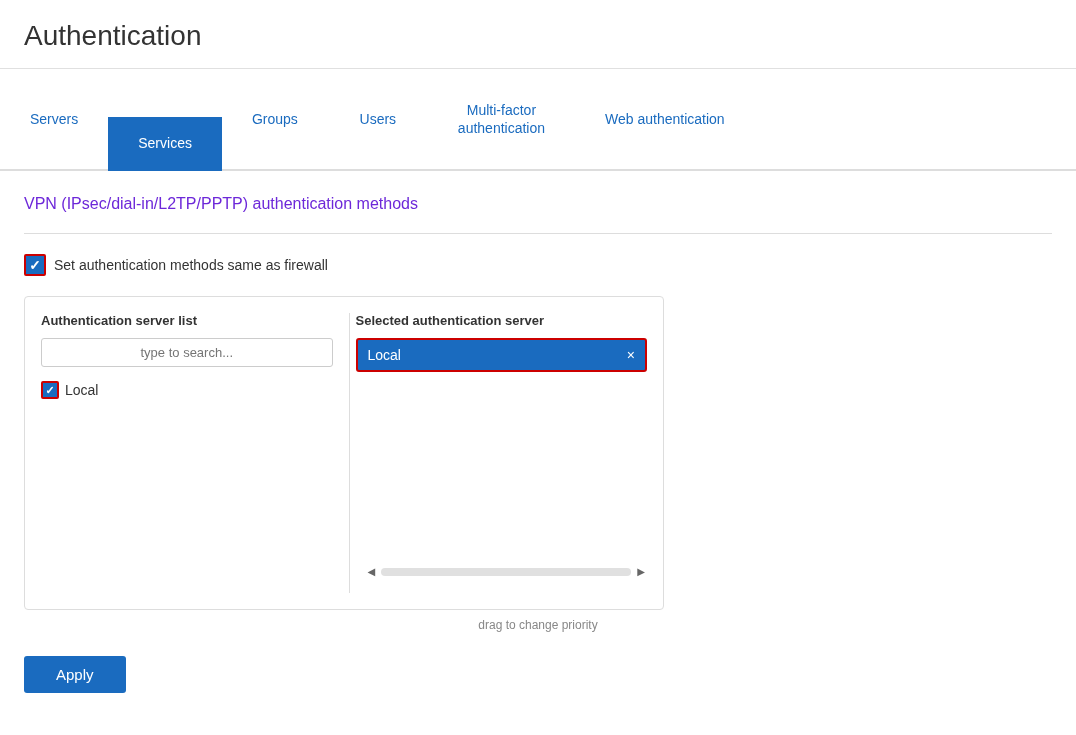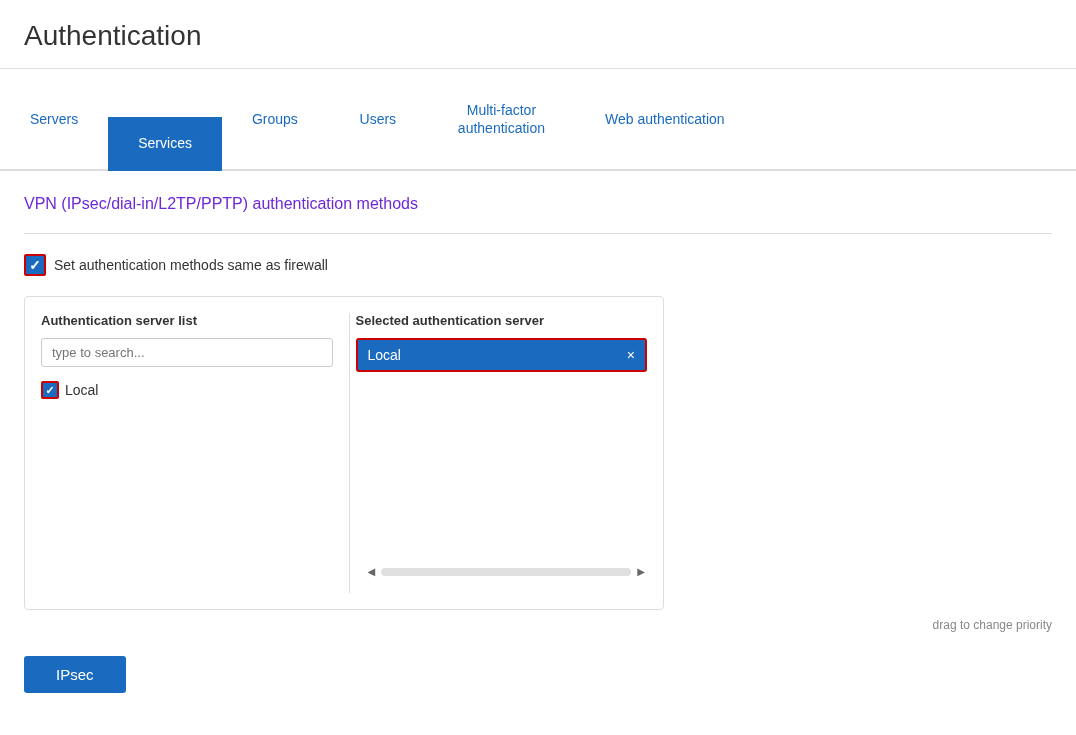--- a/index.html
+++ b/index.html
@@ -119,27 +119,28 @@
 
     .col-title {
       font-size: 13px;
       font-weight: bold;
       color: #333;
       margin-bottom: 10px;
     }
 
     .search-input {
       width: 100%;
-      padding: 6px 10px;
+      padding: 6px 22px;
       border: 1px solid #ccc;
       border-radius: 3px;
       font-size: 13px;
       color: #999;
       margin-bottom: 10px;
       outline: none;
+      text-align: center;
     }
 
     .server-item {
       display: flex;
       align-items: center;
       gap: 6px;
       padding: 4px 0;
       cursor: pointer;
     }
 
@@ -205,21 +206,21 @@
     }
 
     .scroll-arrow {
       color: #666;
       font-size: 10px;
       cursor: pointer;
       padding: 0 2px;
     }
 
     .drag-hint {
-      text-align: right;
+      text-align: center;
       color: #888;
       font-size: 12px;
       margin-top: 8px;
     }
 
     .apply-btn {
       background: #1a6bbf;
       color: #fff;
       border: none;
       padding: 10px 32px;
@@ -295,15 +296,15 @@
         <span class="scroll-arrow">▶</span>
       </div>
     </div>
 
   </div>
 
   
   <p class="drag-hint">drag to change priority</p>
 
   
-  <button class="apply-btn">IPsec</button>
+  <button class="apply-btn">Apply</button>
 
 </div>
 
 </body></html>

